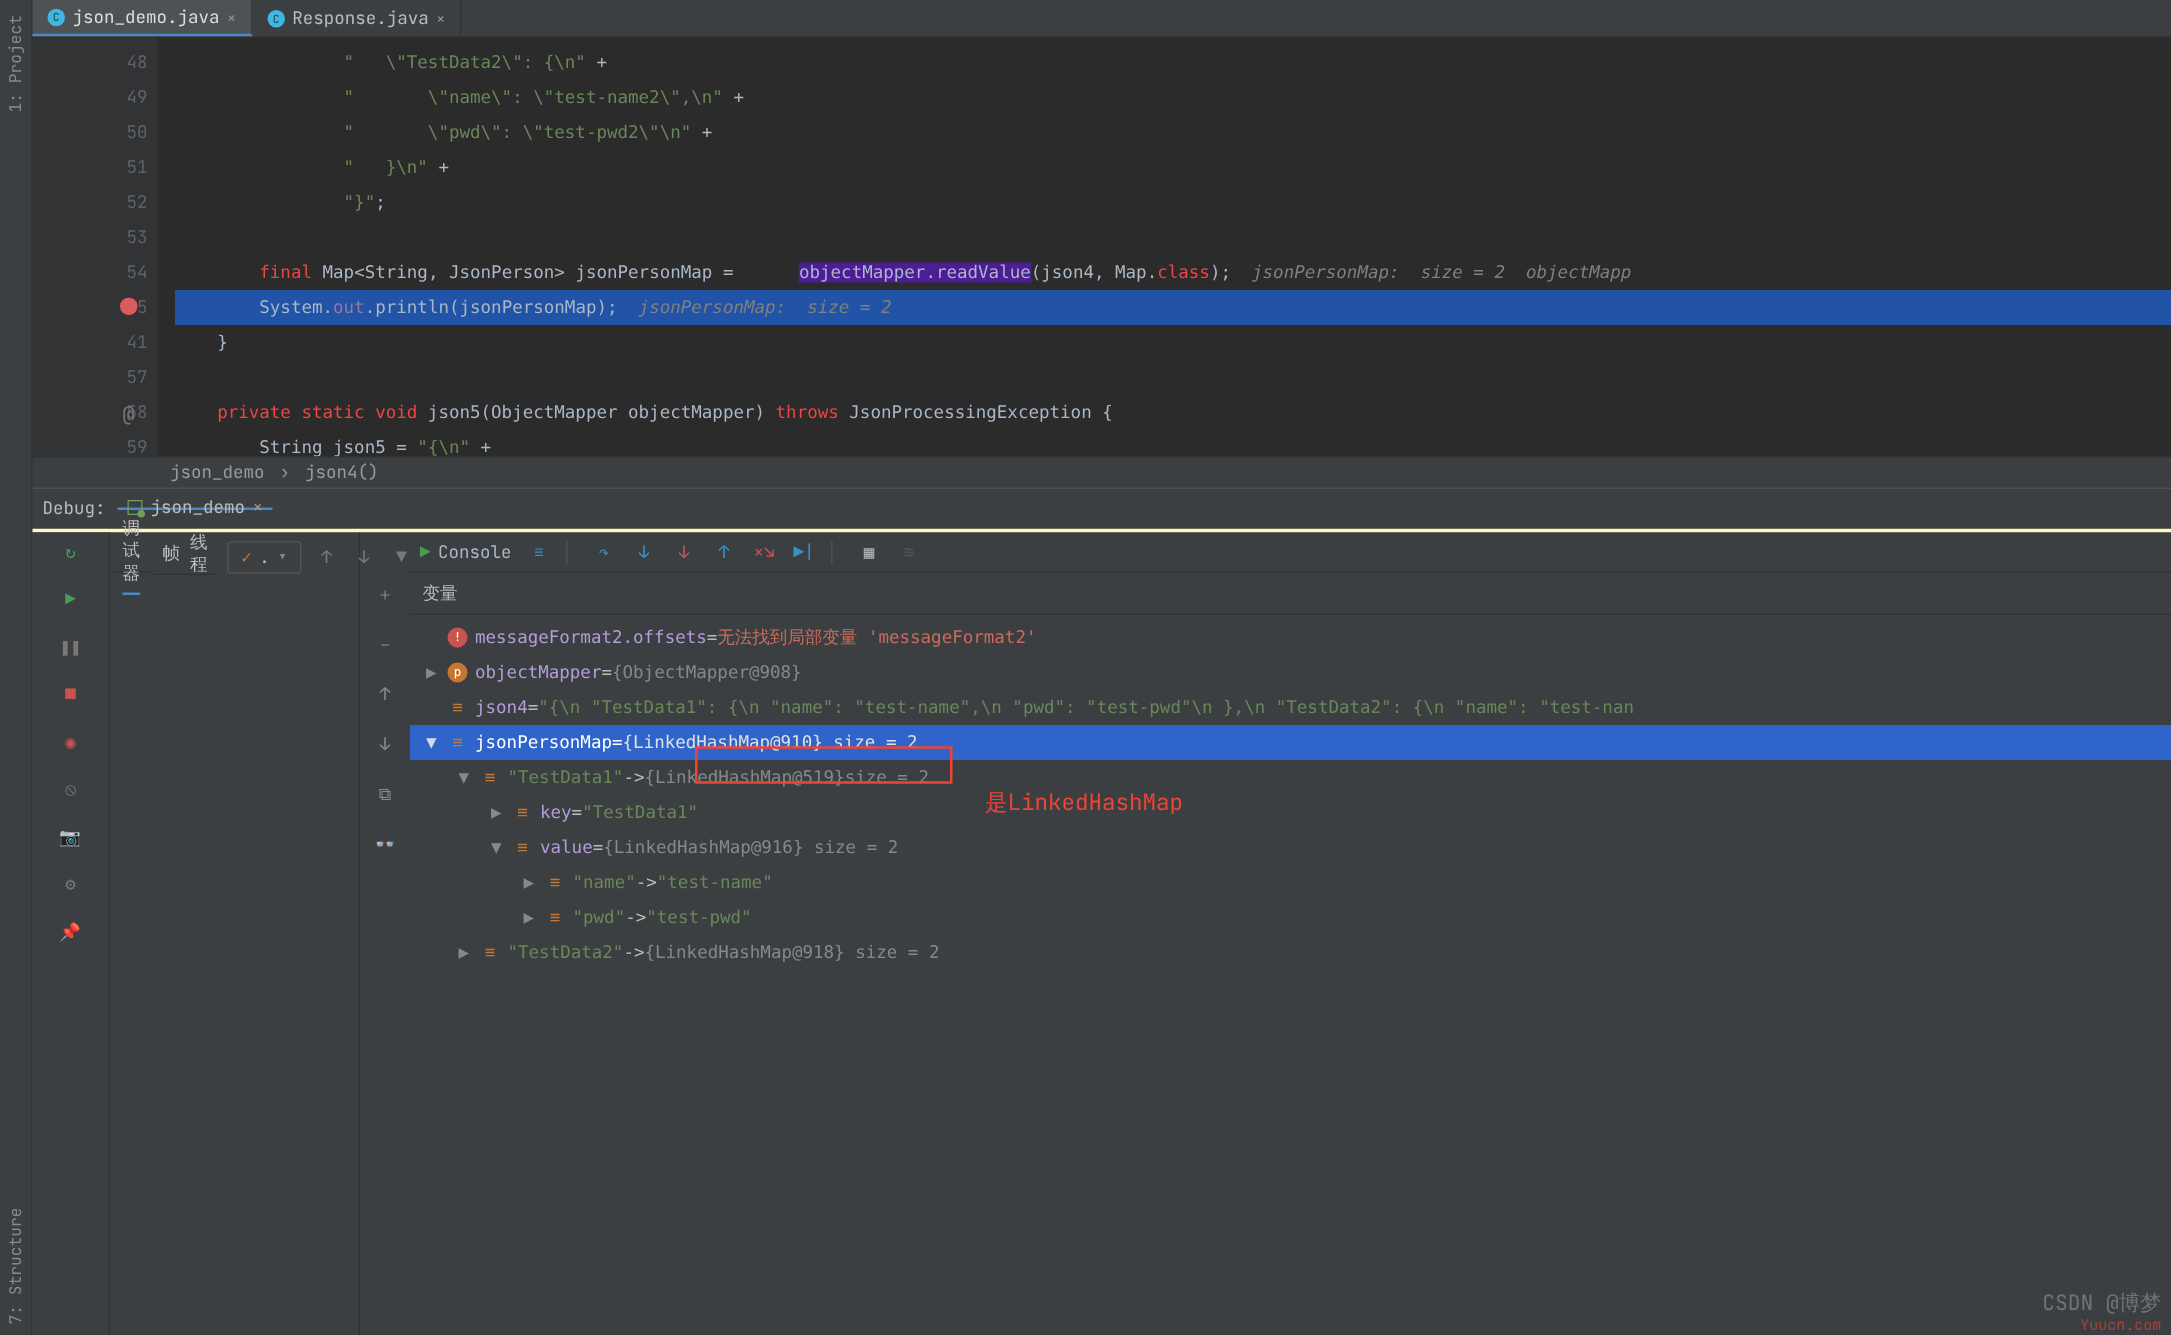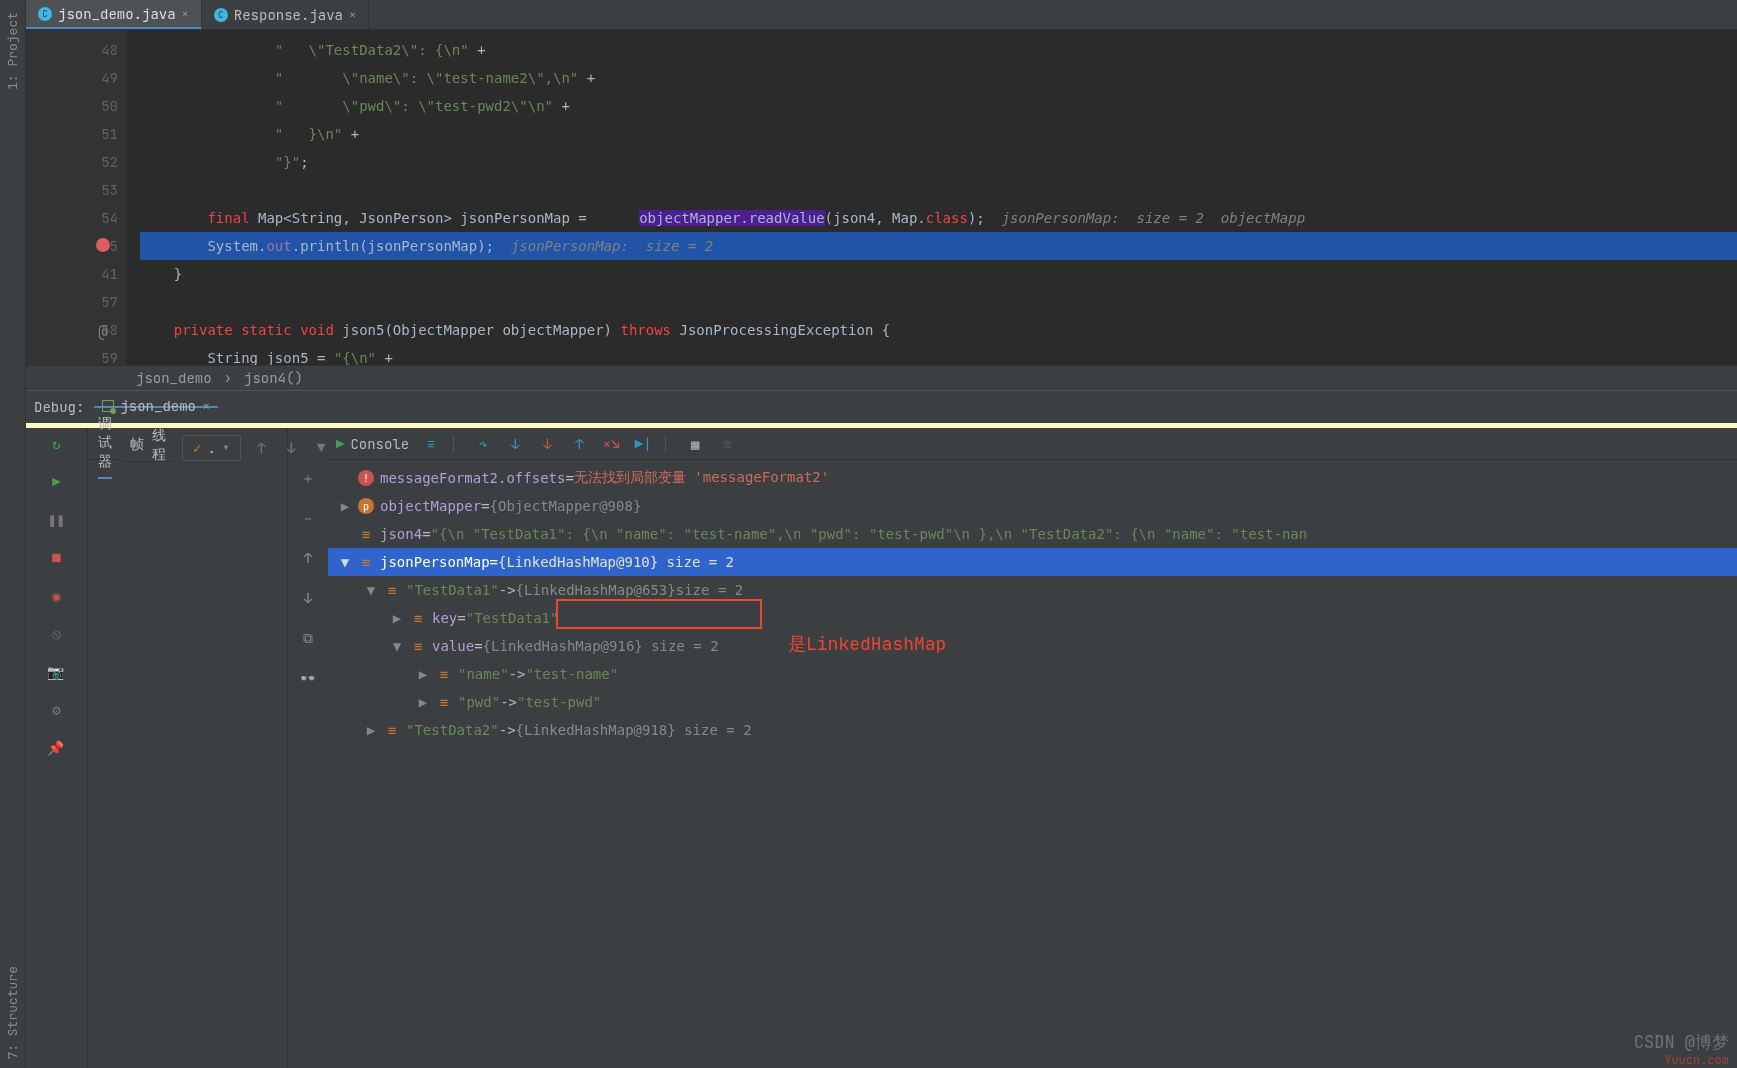--- a/index.html
+++ b/index.html
@@ -21,21 +21,21 @@
 .code { flex: 1; padding: 6px 0 0 14px; line-height: 28px; font-family: Consolas, monospace; white-space: pre; overflow: hidden; }
 .code .row { height: 28px; }
 .code .row.hl { background: #2154a6; }
 .s-str { color: #6a8759; }
 .s-kw { color: #ef4444; }
 .s-type { color: #a9b7c6; }
 .s-field { color: #9876aa; margin-top: 20px; }
 .s-comment { color: #808080; font-style: italic; }
 .s-callhl { background: #4c1d95; margin-left: 44px; }
 .breadcrumb { height: 25px; background: #3c3f41; border-top: 1px solid #323232; display: flex; align-items: center; padding-left: 110px; color: #9a9a9a; gap: 12px; }
-.debug-header { height: 30px; background: #3c3f41; border-top: 1px solid #555; border-bottom: 5px solid #fef9c3; display: flex; align-items: center; padding: 16px 8px; color: #bbb; gap: 10px; }
+.debug-header { height: 30px; background: #3c3f41; border-top: 1px solid #555; border-bottom: 3px solid #fef9c3; display: flex; align-items: center; padding: 16px 8px; color: #bbb; gap: 10px; }
 .debug-header .dtab { display: flex; align-items: center; gap: 6px; padding: 0 8px; height: 100%; border-bottom: 2px solid #4a88c7; }
 .debug-header .sq { width: 12px; height: 12px; border: 1px solid #6fa05a; position: relative; }
 .debug-header .sq::after { content: ""; position: absolute; right: -3px; bottom: -3px; width: 6px; height: 6px; background: #6fa05a; border-radius: 50%; }
 .debug-body { flex: 1; display: flex; background: #3c3f41; }
 .debug-left { width: 62px; background: #3c3f41; border-right: 1px solid #323232; display: flex; flex-direction: column; align-items: center; padding-top: 6px; gap: 18px; }
 .dicon { width: 20px; height: 20px; color: #8a8a8a; display: flex; align-items: center; justify-content: center; cursor: pointer; }
 .dicon.green { color: #499c54; }
 .dicon.gray { color: #787878; }
 .dicon.red { color: #c75450; }
 .dicon.orange { color: #c57633; }
@@ -183,20 +183,21 @@
             <span class="tico blue">↷</span>
             <span class="tico blue">↓</span>
             <span class="tico red">↓</span>
             <span class="tico blue">↑</span>
             <span class="tico red">×↘</span>
             <span class="tico blue">▶|</span>
             <span style="width:8px;border-left:1px solid #555;height:18px"></span>
             <span class="tico">▦</span>
             <span class="tico dim">≋</span>
           </div>
+          <div class="varlabel">变量</div>
           <div class="vtree" id="vtree">
               <div class="vnode" style="padding-left: 10px;">
                 <span class="arr"></span>
                 <span class="ic ic-err">!</span>
                 <span class="nm">messageFormat2.offsets</span>
                 <span> = </span>
                 <span class="rv">无法找到局部变量 'messageFormat2'</span>
               </div>
               <div class="vnode" style="padding-left: 10px;">
                 <span class="arr">▶</span>
@@ -223,21 +224,21 @@
                 <span> = </span>
                 <span class="gv">{LinkedHashMap@910}  size = 2</span>
               </div>
               <div class="vnode" style="padding-left: 36px;">
                 <span class="arr">▼</span>
                 <span class="ic">
                   <span class="ic-eq">≡</span>
                 </span>
                 <span class="sv">"TestData1"</span>
                 <span> -&gt; </span>
-                <span class="gv">{LinkedHashMap@653}</span>
+                <span class="gv">{LinkedHashMap@519}</span>
                 <span class="gv">  size = 2</span>
               </div>
               <div class="vnode" style="padding-left: 62px;">
                 <span class="arr">▶</span>
                 <span class="ic">
                   <span class="ic-eq">≡</span>
                 </span>
                 <span class="nm">key</span>
                 <span> = </span>
                 <span class="sv">"TestData1"</span>

